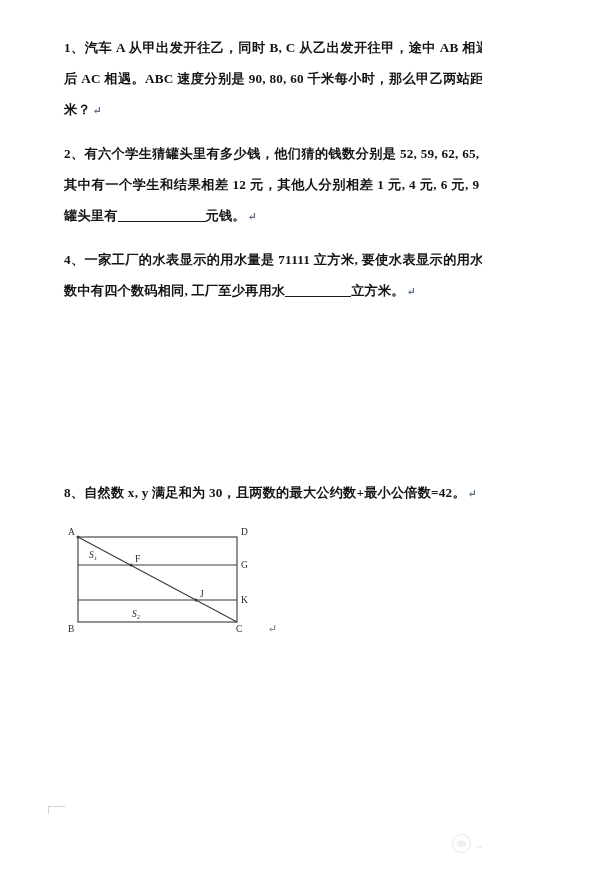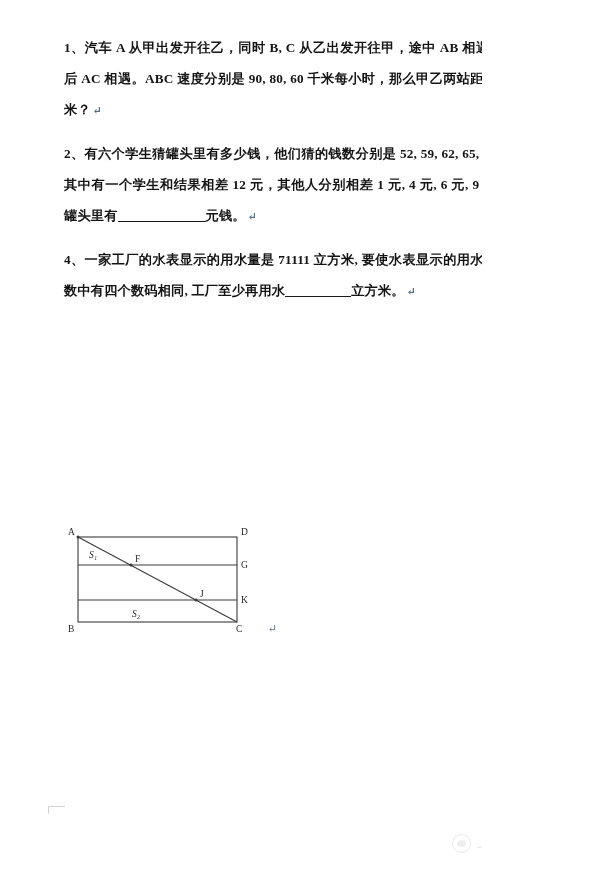--- a/index.html
+++ b/index.html
@@ -156,20 +156,21 @@
     <p class="q q-gap"><span>2、</span><span>有六个学生猜罐头里有多少钱，他们猜的钱数分别是 52, 59, 62, 65, 49, 和 42. 其中有一个学生和结果相差 12 元，其他人分别相差 1 元, 4 元, 6 元, 9 元, 11 元, 罐头里有</span><span class="blank-xl"></span><span>元钱。</span><span class="pilcrow">↵</span></p>
 
 
     <p class="q q-gap"><span>4、</span><span>一家工厂的水表显示的用水量是 71111 立方米, 要使水表显示的用水量的五位数中有四个数码相同, 工厂至少再用水</span><span class="blank-md"></span><span>立方米。</span><span class="pilcrow">↵</span></p>
 
 
 
     <div style="height:158px"></div>
 
 
+    <p class="q q-gap"><span>8、</span><span>自然数 x, y 满足和为 30，且两数的最大公约数+最小公倍数=42。</span><span class="pilcrow">↵</span></p>
 
 
   </div>
 
   <div class="figure">
     <svg width="300" height="120" viewBox="0 0 300 120">
       <g stroke="#3a3a3a" stroke-width="1.1" fill="none">
         <rect x="14" y="13" width="159" height="85"></rect>
         <line x1="14" y1="41" x2="173" y2="41"></line>
         <line x1="14" y1="76" x2="173" y2="76"></line>

